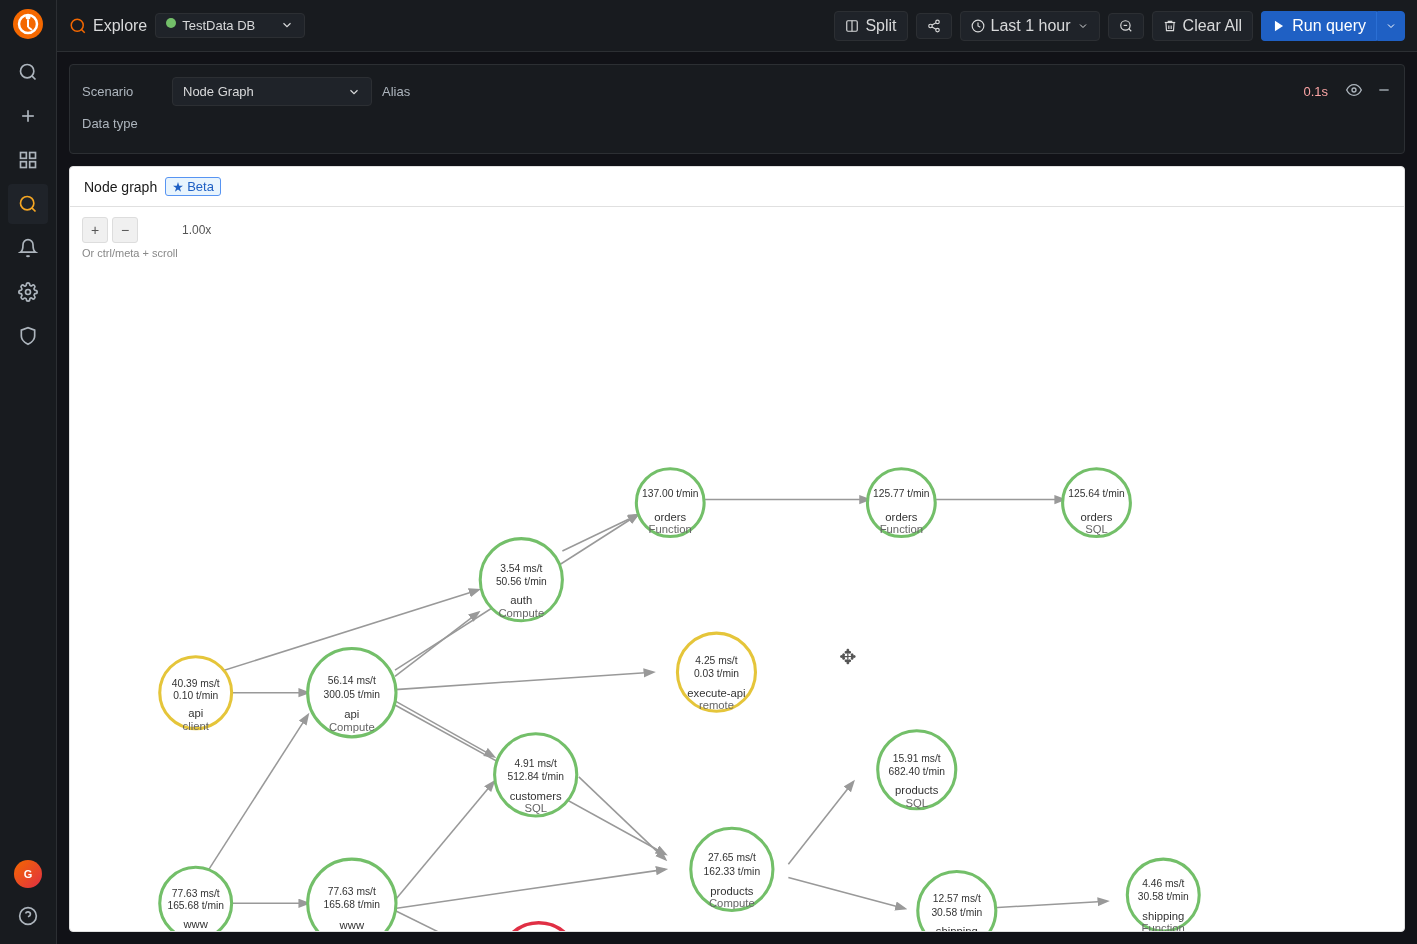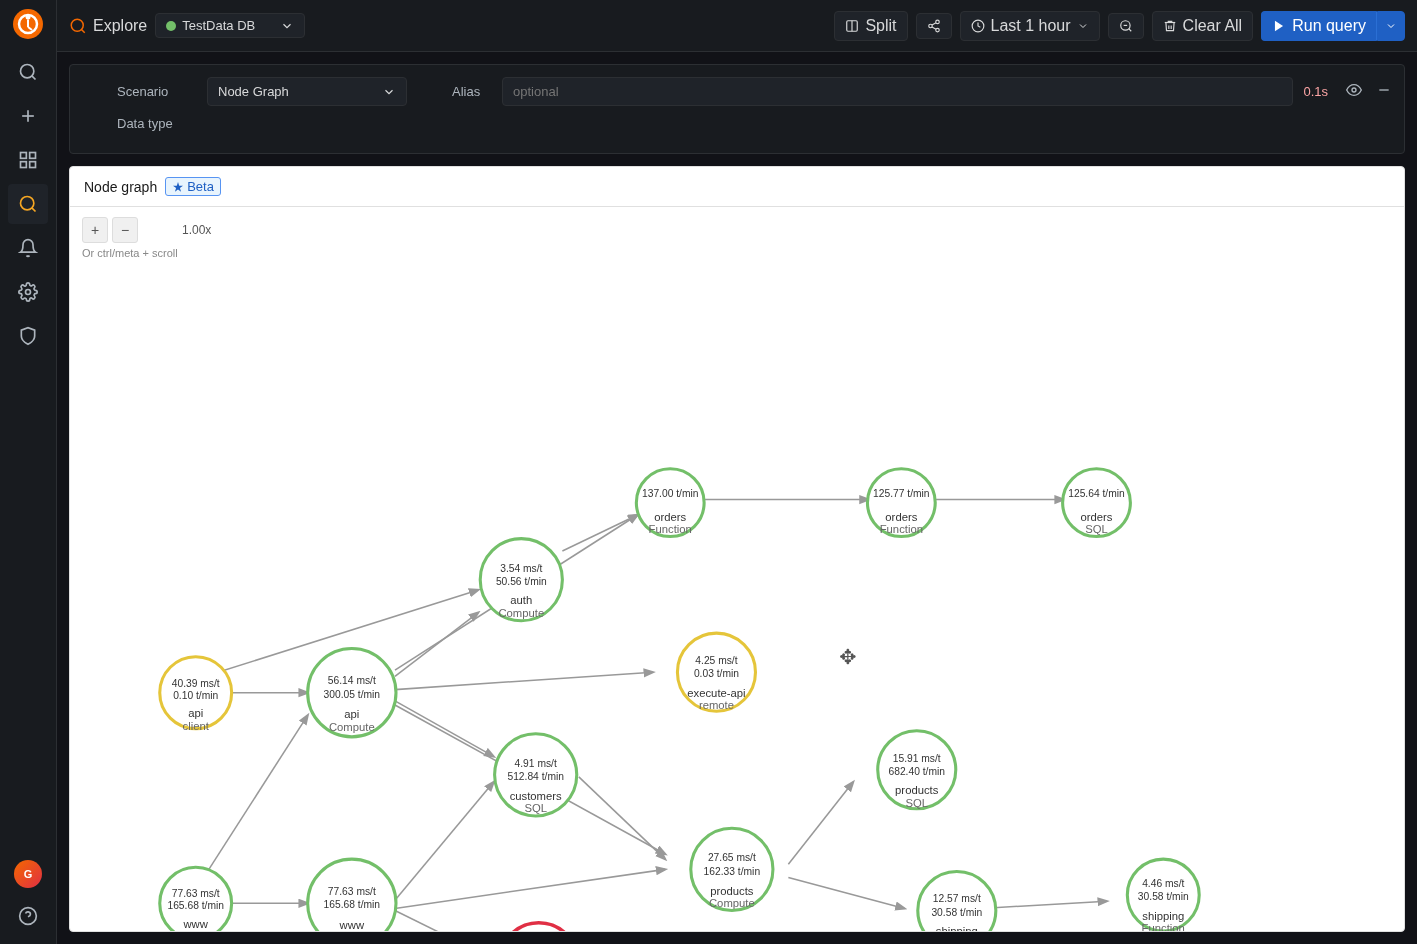--- a/index.html
+++ b/index.html
@@ -11,33 +11,33 @@
     .sidebar-item.active { background: #1f2329; color: #f5a623; }
     .sidebar-bottom { margin-top: auto; display: flex; flex-direction: column; align-items: center; gap: 4px; }
 
     
     .main { flex: 1; display: flex; flex-direction: column; overflow: hidden; background: #111217; }
 
     
     .topbar { height: 52px; background: #181b1f; border-bottom: 1px solid #2c2f33; display: flex; align-items: center; padding: 0 12px; gap: 8px; flex-shrink: 0; }
     .topbar-explore { display: flex; align-items: center; gap: 6px; font-size: 16px; font-weight: 500; color: #d8d9da; }
     .topbar-explore svg { color: #f46800; }
-    .datasource-selector { display: flex; align-items: center; gap: 6px; background: #1f2329; border: 1px solid #2c2f33; border-radius: 4px; padding: 4px 10px; cursor: pointer; font-size: 13px; color: #d8d9da; min-width: 150px; }
+    .datasource-selector { display: flex; gap: 6px; background: #1f2329; border: 1px solid #2c2f33; border-radius: 4px; padding: 4px 10px; cursor: pointer; font-size: 13px; color: #d8d9da; min-width: 150px; }
     .datasource-dot { width: 10px; height: 10px; border-radius: 50%; background: #73bf69; flex-shrink: 0; }
     .topbar-spacer { flex: 1; }
     .topbar-btn { display: flex; align-items: center; gap: 6px; background: #1f2329; border: 1px solid #2c2f33; border-radius: 4px; padding: 5px 10px; cursor: pointer; font-size: 16px; color: #d8d9da; white-space: nowrap; }
     .topbar-btn-primary { background: #1f60c4; border-color: #1f60c4; color: #fff; }
 
     
     .content { flex: 1; overflow-y: auto; padding: 12px; display: flex; flex-direction: column; gap: 12px; }
 
     
     .query-panel { background: #181b1f; border: 1px solid #2c2f33; border-radius: 4px; padding: 12px; }
     .query-row { display: flex; align-items: center; gap: 10px; margin-bottom: 10px; }
-    .query-label { color: #adb5bd; font-size: 13px; min-width: 80px; margin-left: 35px; }
+    .query-label { color: #adb5bd; font-size: 13px; min-width: 80px; }
     .query-select { background: #1f2329; border: 1px solid #2c2f33; border-radius: 4px; padding: 6px 10px; color: #d8d9da; font-size: 13px; display: flex; align-items: center; gap: 6px; cursor: pointer; min-width: 200px; }
     .query-input { background: #1f2329; border: 1px solid #2c2f33; border-radius: 4px; padding: 6px 10px; color: #6c757d; font-size: 13px; flex: 1; }
     .query-actions { display: flex; align-items: center; gap: 8px; margin-top: 4px; }
     .query-time { color: #fca5a5; font-size: 13px; margin-left: auto; }
     .add-query-btn { display: flex; align-items: center; gap: 6px; background: transparent; border: 1px solid #2c2f33; border-radius: 4px; padding: 6px 12px; cursor: pointer; font-size: 13px; color: #d8d9da; }
     .history-btn, .inspector-btn { display: flex; align-items: center; gap: 6px; background: transparent; border: 1px solid #2c2f33; border-radius: 4px; padding: 6px 12px; cursor: pointer; font-size: 13px; color: #d8d9da; }
 
     
     .graph-panel { background: #fff; border: 1px solid #e0e0e0; border-radius: 4px; flex: 1; min-height: 550px; position: relative; overflow: hidden; }
     .graph-panel-header { display: flex; align-items: center; gap: 8px; padding: 10px 14px; border-bottom: 1px solid #e0e0e0; }
@@ -206,21 +206,20 @@
     <div class="query-panel">
       <div class="query-row">
         <span class="query-label">Scenario</span>
         <div class="query-select">
           <span>Node Graph</span>
           <svg width="14" height="14" viewBox="0 0 24 24" fill="none" stroke="currentColor" stroke-width="2" style="margin-left:auto">
               <polyline points="6 9 12 15 18 9"></polyline>
             </svg>
         </div>
         <span class="query-label" style="min-width:40px;">Alias</span>
-        <input class="query-input" style="background: rgb(31, 35, 41); border: 1px solid rgb(44, 47, 51); border-radius: 4px; padding: 6px 10px; color: rgb(108, 117, 125); font-size: 13px; flex: 1 1 0%; outline: none;" placeholder="optional">
         <span class="query-time" style="margin-left:auto;margin-right:8px;">0.1s</span>
         <div style="cursor:pointer;color:#adb5bd;">
           <svg width="16" height="16" viewBox="0 0 24 24" fill="none" stroke="currentColor" stroke-width="2">
               <path d="M1 12s4-8 11-8 11 8 11 8-4 8-11 8-11-8-11-8z"></path>
               <circle cx="12" cy="12" r="3"></circle>
             </svg>
         </div>
         <div style="cursor:pointer;color:#adb5bd;margin-left:4px;">
           <svg width="16" height="16" viewBox="0 0 24 24" fill="none" stroke="currentColor" stroke-width="2">
               <line x1="5" y1="12" x2="19" y2="12"></line>

